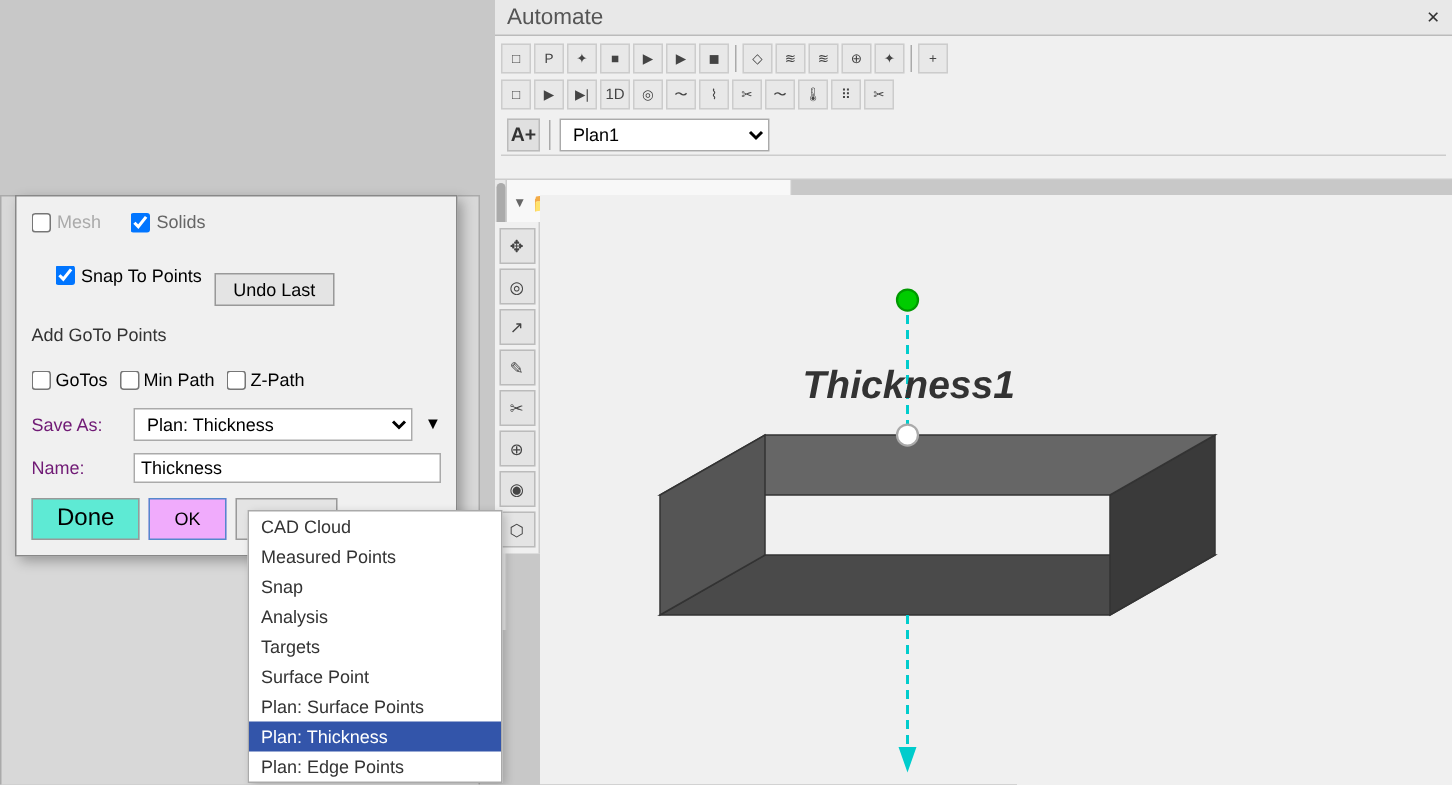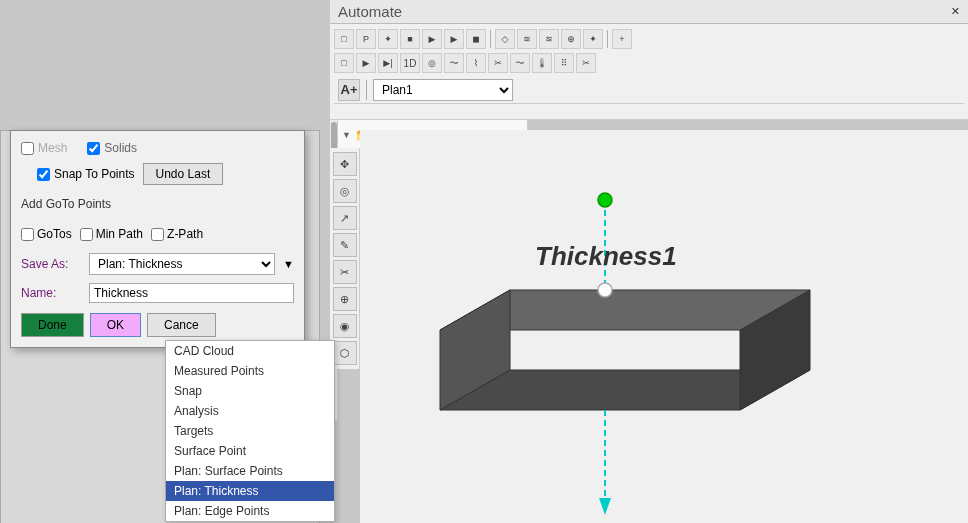--- a/index.html
+++ b/index.html
@@ -163,20 +163,21 @@
       gap: 8px;
       margin-bottom: 12px;
     }
 
     .undo-btn {
       background: #e4e4e4;
       border: 1px solid #999;
       padding: 3px 12px;
       font-size: 12px;
       cursor: pointer;
+      margin-top: 19px;
     }
 
     .section-label {
       font-size: 12px;
       font-weight: normal;
       margin-bottom: 16px;
       color: #333;
     }
 
     .goto-row {
@@ -225,23 +226,23 @@
     }
 
     .dialog-buttons {
       display: flex;
       gap: 6px;
       margin-top: 10px;
     }
 
     .btn-done {
       padding: 4px 16px;
-      background: #15803d;
+      background: #5eead4;
       border: 1px solid #999;
-      font-size: 12px;
+      font-size: 16px;
       cursor: pointer;
     }
 
     .btn-ok {
       padding: 4px 16px;
       background: #e4e4e4;
       border: 1px solid #999;
       font-size: 12px;
       cursor: pointer;
     }

